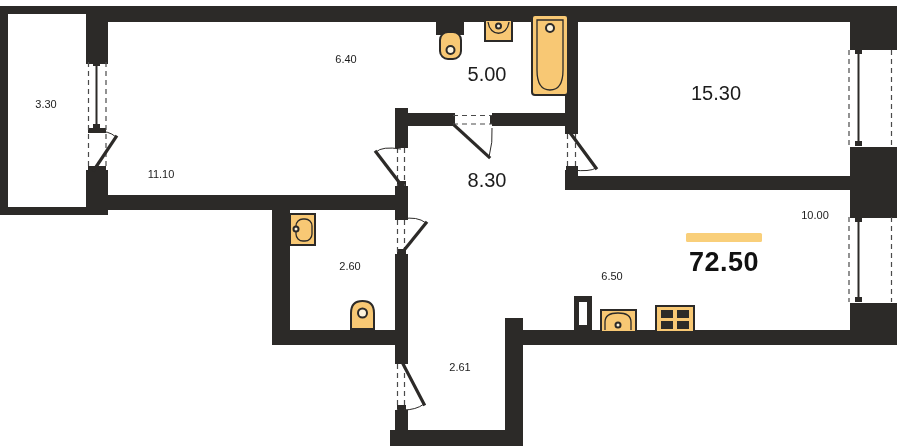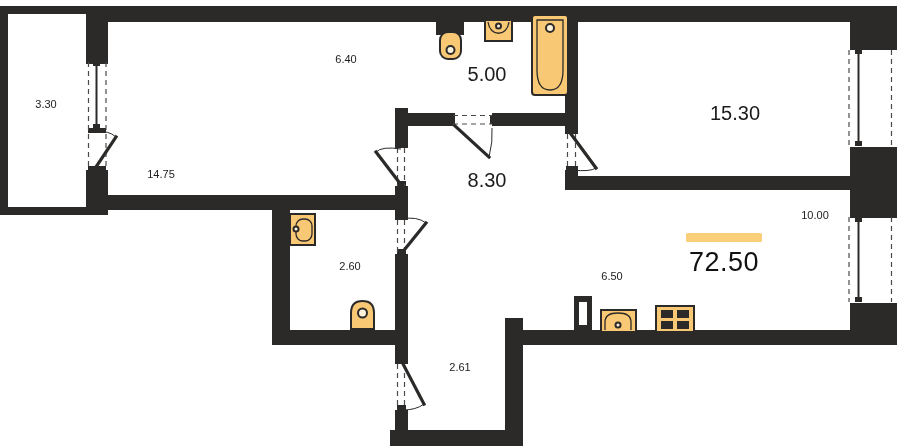--- a/index.html
+++ b/index.html
@@ -3,21 +3,21 @@
 <meta charset="utf-8">
 <style>
   html,body{margin:0;padding:0;background:#ffffff;}
   #stage{position:relative;width:900px;height:446px;background:#ffffff;overflow:hidden;
          font-family:"Liberation Sans", sans-serif;}
   #plan-svg{position:absolute;left:0;top:0;width:900px;height:446px;display:block;}
   .room-label{position:absolute;transform:translate(-50%,-50%);color:#1c1c1c;
               font-size:11px;white-space:nowrap;}
   .room-label.md{font-size:20px;}
   .total-label{position:absolute;transform:translate(-50%,-50%);color:#111111;
-               font-size:27px;font-weight:400;letter-spacing:0.5px;white-space:nowrap;}
+               font-size:27px;font-weight:700;letter-spacing:0.5px;white-space:nowrap;}
   .leaf{stroke-width:3.2px;stroke-linecap:square;}
   .arc{stroke-width:1px;fill:none;}
   .dash{stroke-width:1.2px;stroke-dasharray:5 4;}
   .glass{stroke-width:2px;}
   .fx-outline{stroke-width:2px;}
   .fx-inner{stroke-width:1.3px;fill:none;}
 </style>
 </head>
 <body>
 
@@ -169,24 +169,24 @@
           <rect x="661" y="321" width="12" height="8"></rect>
           <rect x="677" y="321" width="12" height="8"></rect>
         </g>
       </g>
     </g>
 
     <rect x="686" y="233" width="76" height="9" rx="1.5" fill="#f9cf7a"></rect>
   </svg>
 
   <div class="room-label" style="left:46px;  top:104px;text-align:right;">3.30</div>
-  <div class="room-label" style="left:161px; top:174px;">14.75</div>
+  <div class="room-label" style="left:161px; top:174px;">11.10</div>
   <div class="room-label" style="left:346px; top:59px;">6.40</div>
   <div class="room-label md" style="left:487px; top:74px;">5.00</div>
-  <div class="room-label md" style="left:735px; top:93px;margin-top:20px;">15.30</div>
+  <div class="room-label md" style="left:716px; top:93px;">15.30</div>
   <div class="room-label md" style="left:487px; top:180px;">8.30</div>
   <div class="room-label" style="left:815px; top:215px;text-align:right;">10.00</div>
   <div class="room-label" style="left:350px; top:266px;">2.60</div>
   <div class="room-label" style="left:612px; top:276px;">6.50</div>
   <div class="room-label" style="left:460px; top:367px;">2.61</div>
 
   <div class="total-label" style="left:724px; top:262px;">72.50</div>
 </div>
 
 </body></html>

